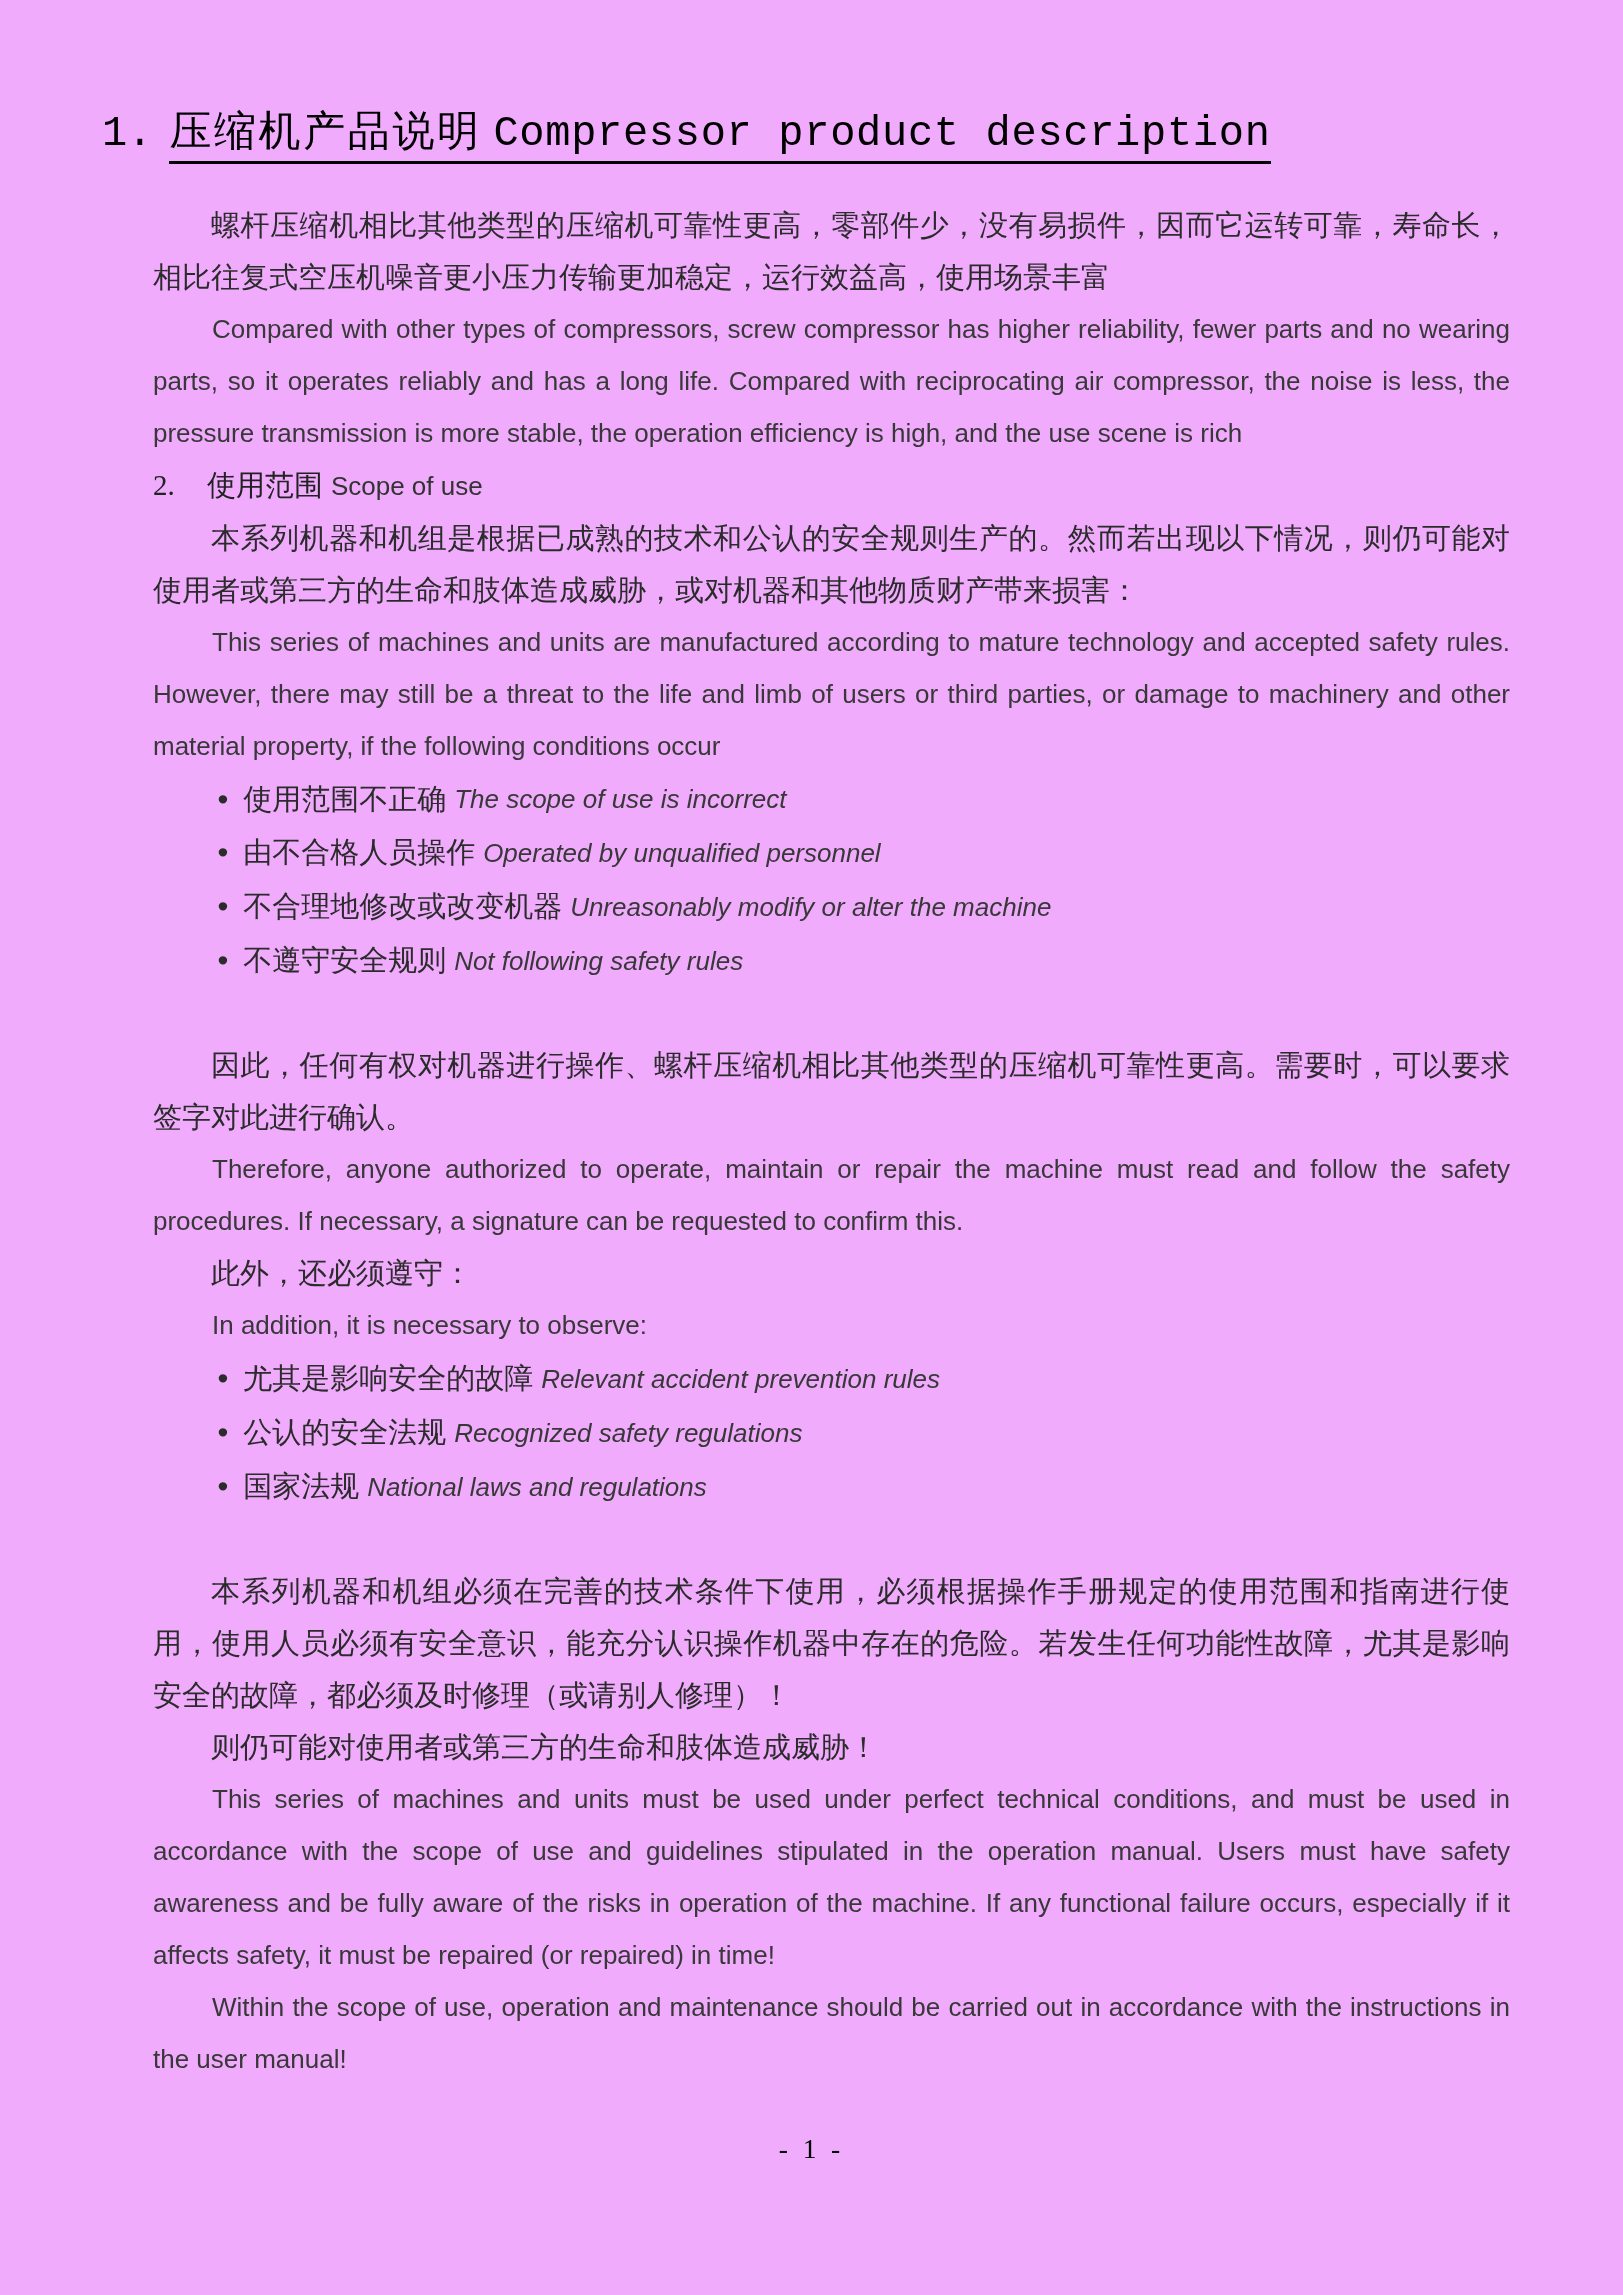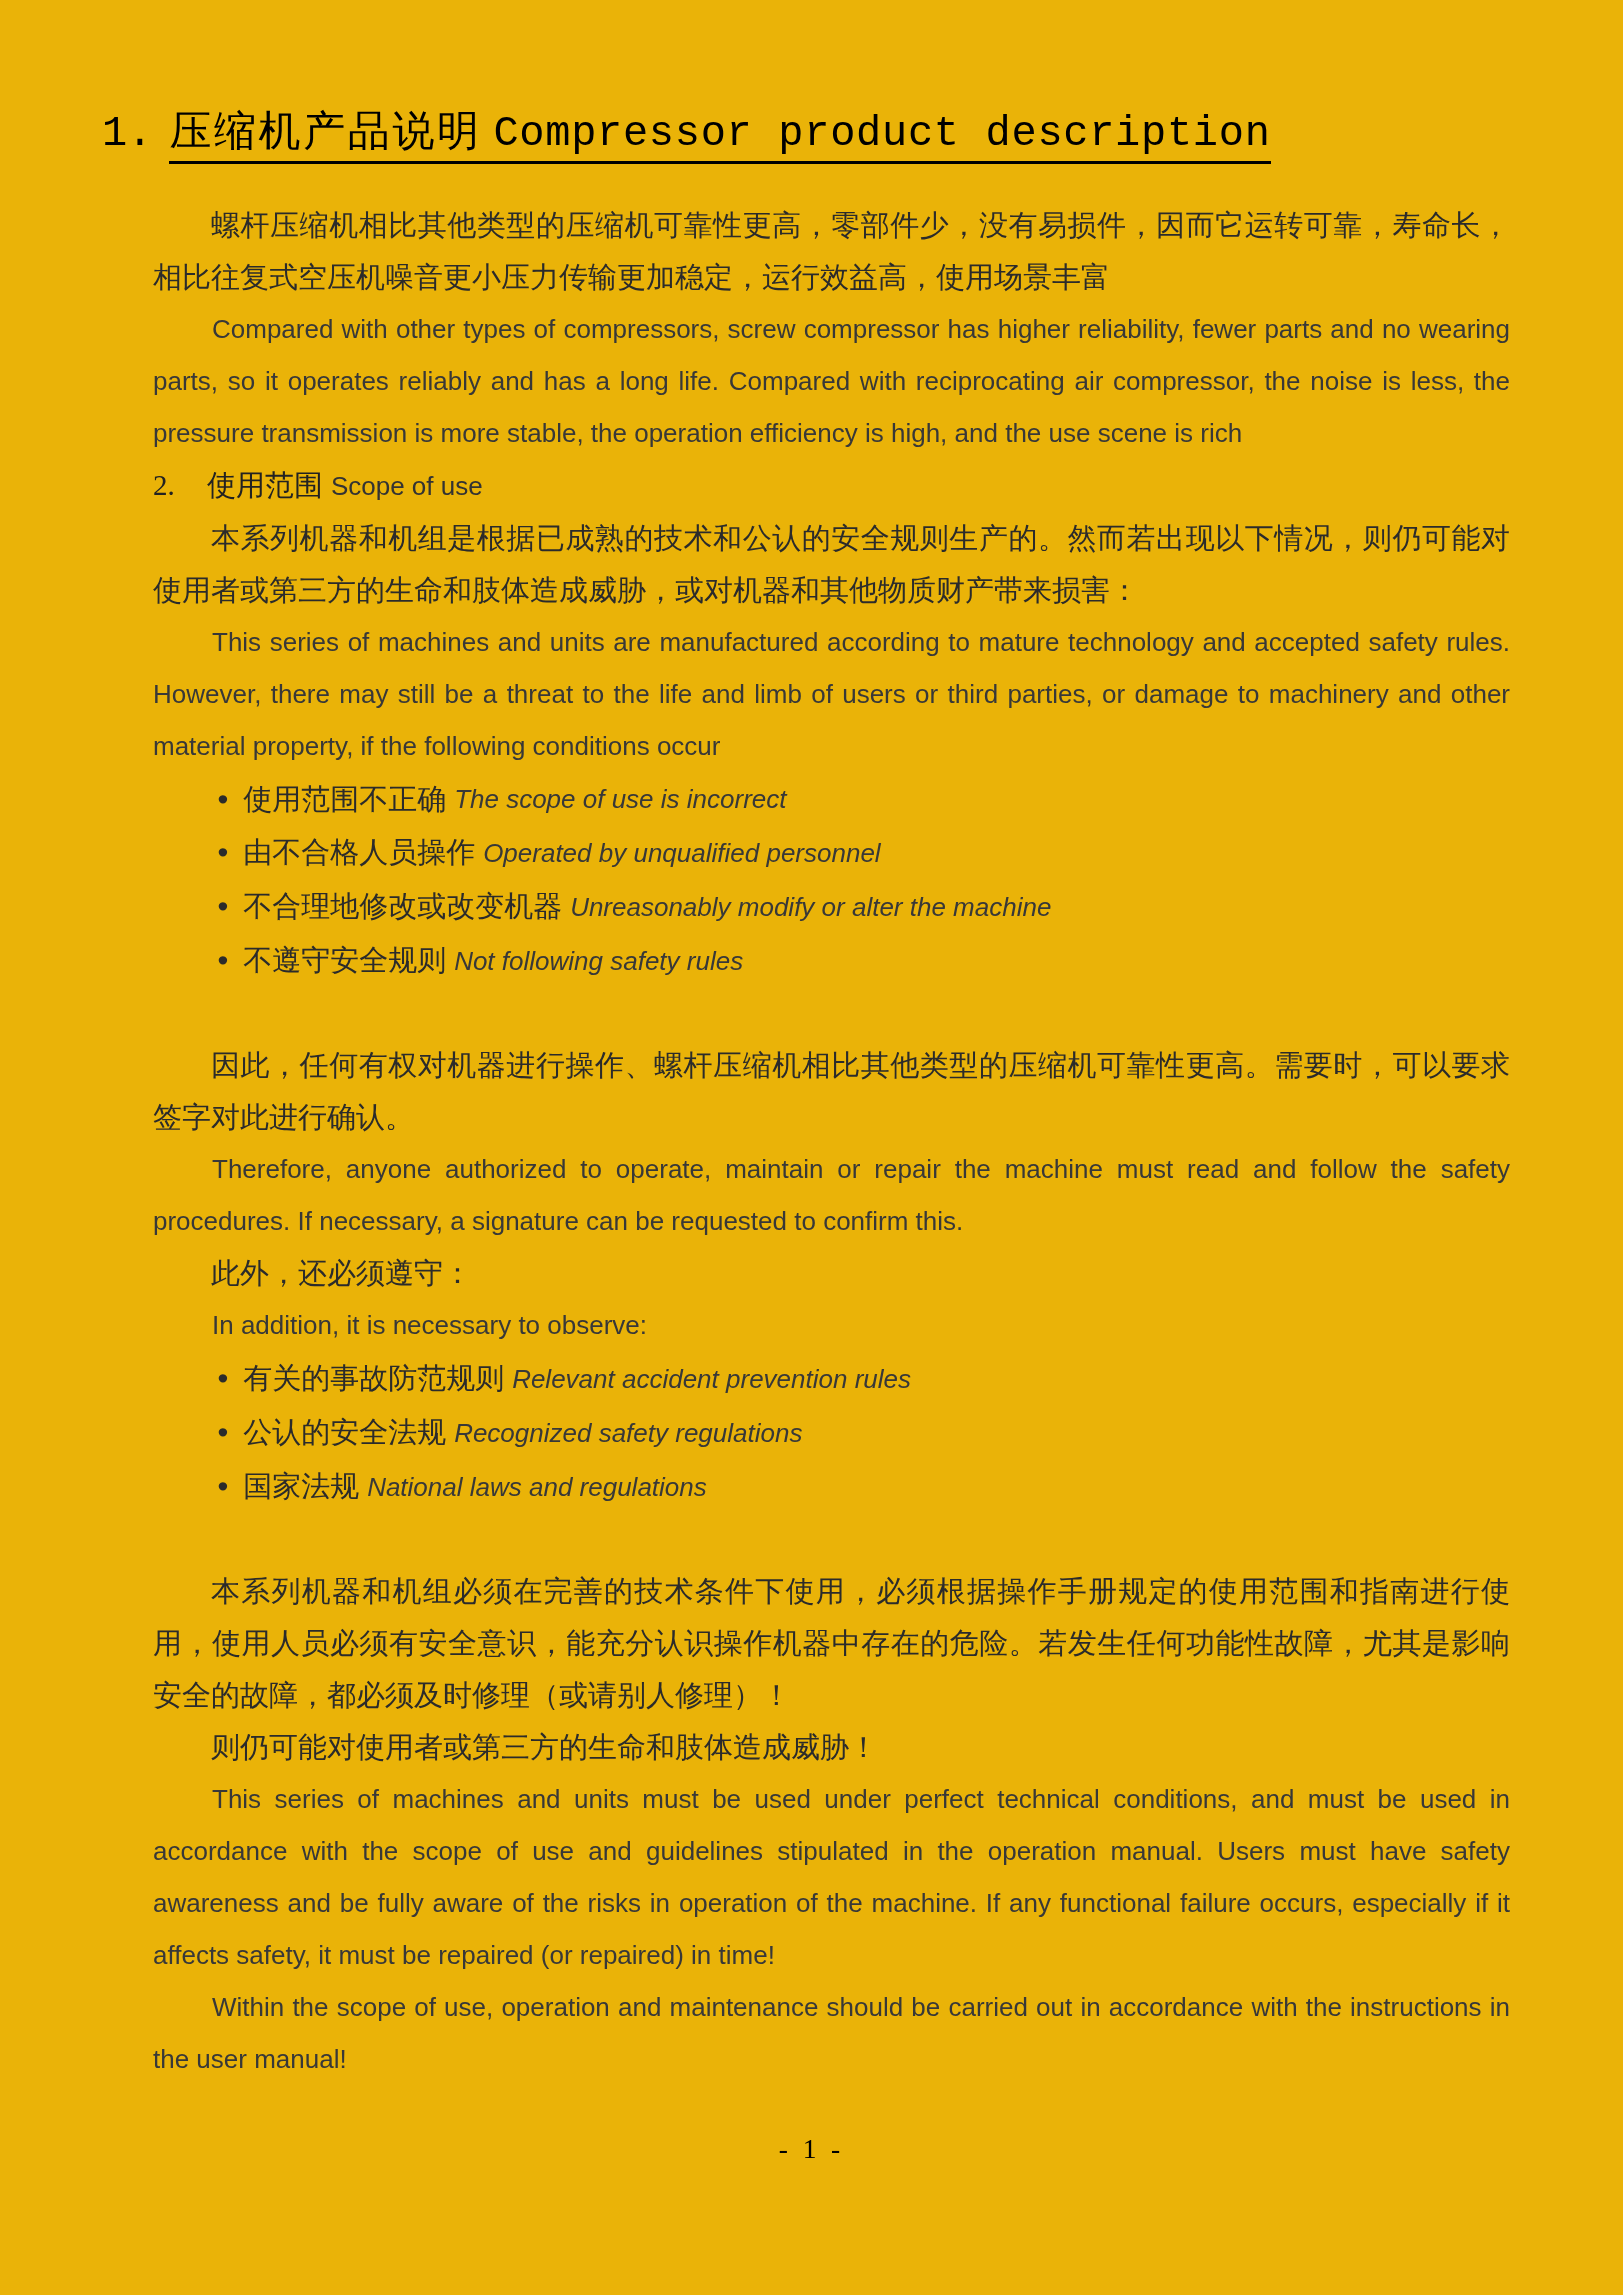--- a/index.html
+++ b/index.html
@@ -1,20 +1,20 @@
 <!DOCTYPE html>
 <html lang="zh" style="font-size:10.5px"><head>
 <meta charset="utf-8">
 <style>
   html,body { margin:0; padding:0; background:#ffffff; }
   .page {
     position:relative;
     width:1623px;
     height:2295px;
-    background:#eab308;
+    background:#f0abfc;
     box-sizing:border-box;
     padding:105px 113px 0 153px;
     font-family:"Liberation Sans", sans-serif;
     color:#2b2b2b;
     overflow:hidden;
   }
   h1.heading {
     margin:0 0 38px -51px;
     font-weight:400;
     color:#000;
@@ -91,21 +91,21 @@
 
   <div class="spacer"></div>
 
   <p class="zh">因此，任何有权对机器进行操作、螺杆压缩机相比其他类型的压缩机可靠性更高。需要时，可以要求签字对此进行确认。</p>
   <p class="en">Therefore, anyone authorized to operate, maintain or repair the machine must read and follow the safety procedures. If necessary, a signature can be requested to confirm this.</p>
 
   <p class="zh">此外，还必须遵守：</p>
   <p class="en">In addition, it is necessary to observe:</p>
 
   <div class="bullet">
-    <span class="dot">●</span><span class="zh">有关的事故防范规则</span><span class="en">Relevant accident prevention rules</span>
+    <span class="dot">●</span><span class="zh">尤其是影响安全的故障</span><span class="en">Relevant accident prevention rules</span>
   </div>
   <div class="bullet">
     <span class="dot">●</span><span class="zh">公认的安全法规</span><span class="en">Recognized safety regulations</span>
   </div>
   <div class="bullet">
     <span class="dot">●</span><span class="zh">国家法规</span><span class="en">National laws and regulations</span>
   </div>
 
   <div class="spacer"></div>
 

